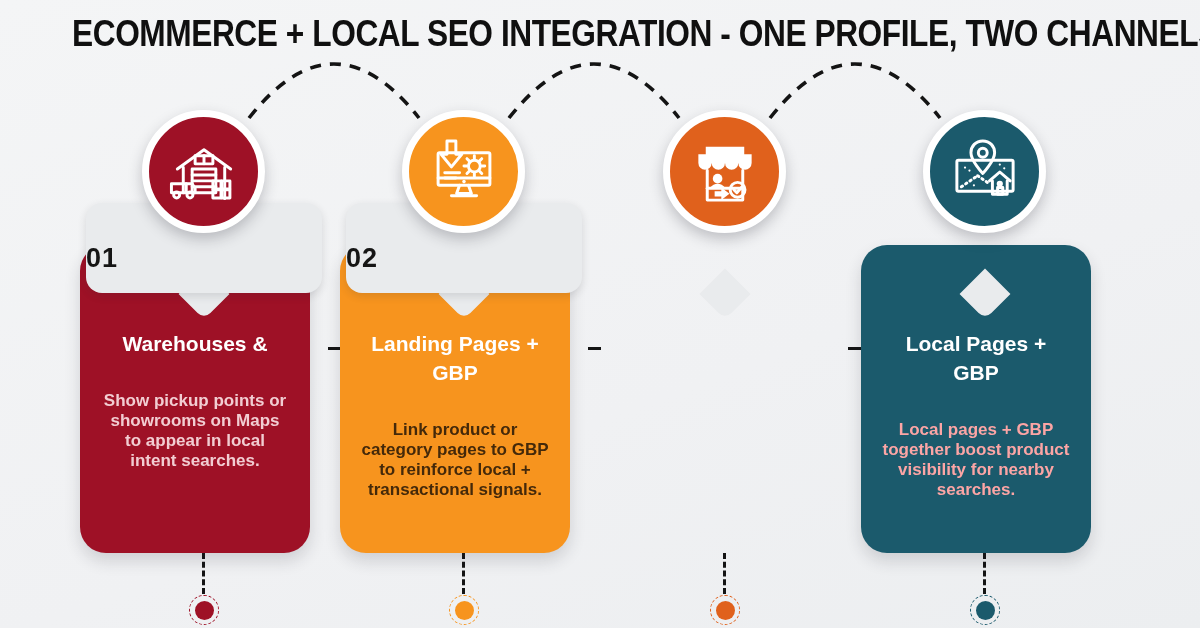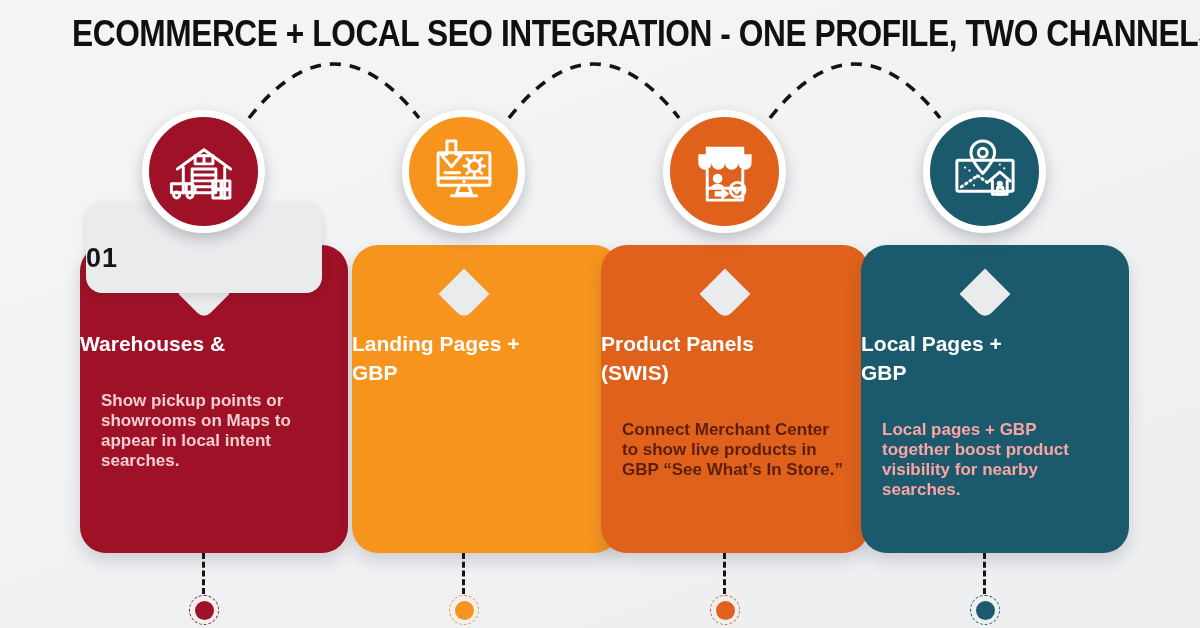--- a/index.html
+++ b/index.html
@@ -18,23 +18,23 @@
     white-space:nowrap;
   }
 
   .arcs { position:absolute; top:0; left:0; }
 
   .gap-dash { position:absolute; top:347px; width:13px; height:3px; background:#141414; }
 
   .col { position:absolute; top:0; width:248px; height:628px; }
 
   .card {
-    position:absolute; top:245px; left:0; width:268px; height:308px;
+    position:absolute; top:245px; left:0; width:230px; height:308px;
     border-radius:26px; box-shadow:0 8px 16px rgba(40,40,50,.16);
-    text-align:left; z-index:1;
+    text-align:center; z-index:1;
   }
   .card-title {
     margin-top:84px; font-size:21px; line-height:29px; font-weight:700;
     color:#ffffff;
   }
   .card-body {
     margin-top:33px; padding:0 21px; font-size:17px; line-height:20px;
     font-weight:700;
   }
 
@@ -120,27 +120,31 @@
         <rect class="icon-stroke" x="74" y="74" width="11" height="11"></rect>
       </svg>
     </div>
     <div class="drop-line"></div>
     <div class="end-ring" style="border-color: rgb(158, 17, 38);">
       <div class="end-dot" style="background-color: rgb(158, 17, 38);"></div>
     </div>
   </div>
 
   <div class="col" style="left:340px">
-    <div class="card" style="background-color: rgb(247, 148, 30); margin-left: 12px;">
+    <div class="card" style="background-color: rgb(247, 148, 30);">
       <div class="card-title">
         <div>Landing Pages +</div>
         <div>GBP</div>
       </div>
-    </div>
-    <div class="tab-tail"></div>
+      <div class="card-body" style="color: rgb(68, 41, 10);">Link product or category pages to GBP to reinforce local + transactional signals.</div>
+    </div>
+    <div class="tab-tail"></div>
+    <div class="tab">
+      <div class="step-number">02</div>
+    </div>
     <div class="badge" style="background-color: rgb(247, 148, 30);">
       <svg width="74" height="74" viewBox="0 0 100 100">
         <rect class="icon-stroke" x="15" y="24" width="70" height="44" rx="2"></rect>
         <path class="icon-stroke" d="M15 58 H85"></path>
         <circle class="icon-fill" cx="50" cy="63" r="2.4"></circle>
         <path class="icon-stroke" d="M44 68 L40 79 H60 L56 68"></path>
         <path class="icon-stroke" d="M33 82 H67"></path>
         <path class="icon-stroke" d="M27 8 H39 V26 H47 L33 43 L19 26 H27 Z"></path>
         <path class="icon-stroke" d="M24 51 H44 M24 58 H39" stroke-width="3.4"></path>
         <circle class="icon-stroke" cx="64" cy="42" r="8"></circle>
@@ -149,27 +153,20 @@
         </g>
       </svg>
     </div>
     <div class="drop-line"></div>
     <div class="end-ring" style="border-color: rgb(247, 148, 30);">
       <div class="end-dot" style="background-color: rgb(247, 148, 30);"></div>
     </div>
   </div>
 
   <div class="col" style="left:601px">
-    <div class="card" style="background-color: rgb(224, 97, 28);">
-      <div class="card-title">
-        <div>Product Panels</div>
-        <div>(SWIS)</div>
-      </div>
-      <div class="card-body" style="color: rgb(92, 30, 12);">Connect Merchant Center to show live products in GBP “See What’s In Store.”</div>
-    </div>
     <div class="tab-tail"></div>
     <div class="badge" style="background-color: rgb(224, 97, 28);">
       <svg width="74" height="74" viewBox="0 0 100 100">
         <path class="icon-fill" d="M24 16 H76 V27 H24 Z"></path>
         <path class="icon-fill" d="M14 26 H86 V38 A9 9 0 0 1 68 38 A9 9 0 0 1 50 38 A9 9 0 0 1 32 38 A9 9 0 0 1 14 38 Z"></path>
         <path class="icon-stroke" d="M26 48 V88 H74 V48"></path>
         <circle class="icon-fill" cx="40" cy="59" r="6.5"></circle>
         <path class="icon-fill" d="M29 72 Q40 60 51 72 Z"></path>
         <path class="icon-stroke" d="M26 72 H74" stroke-width="3.4"></path>
         <path class="icon-fill" d="M36 76 h9 v-5 l11 8.5 -11 8.5 v-5 h-9 z"></path>

